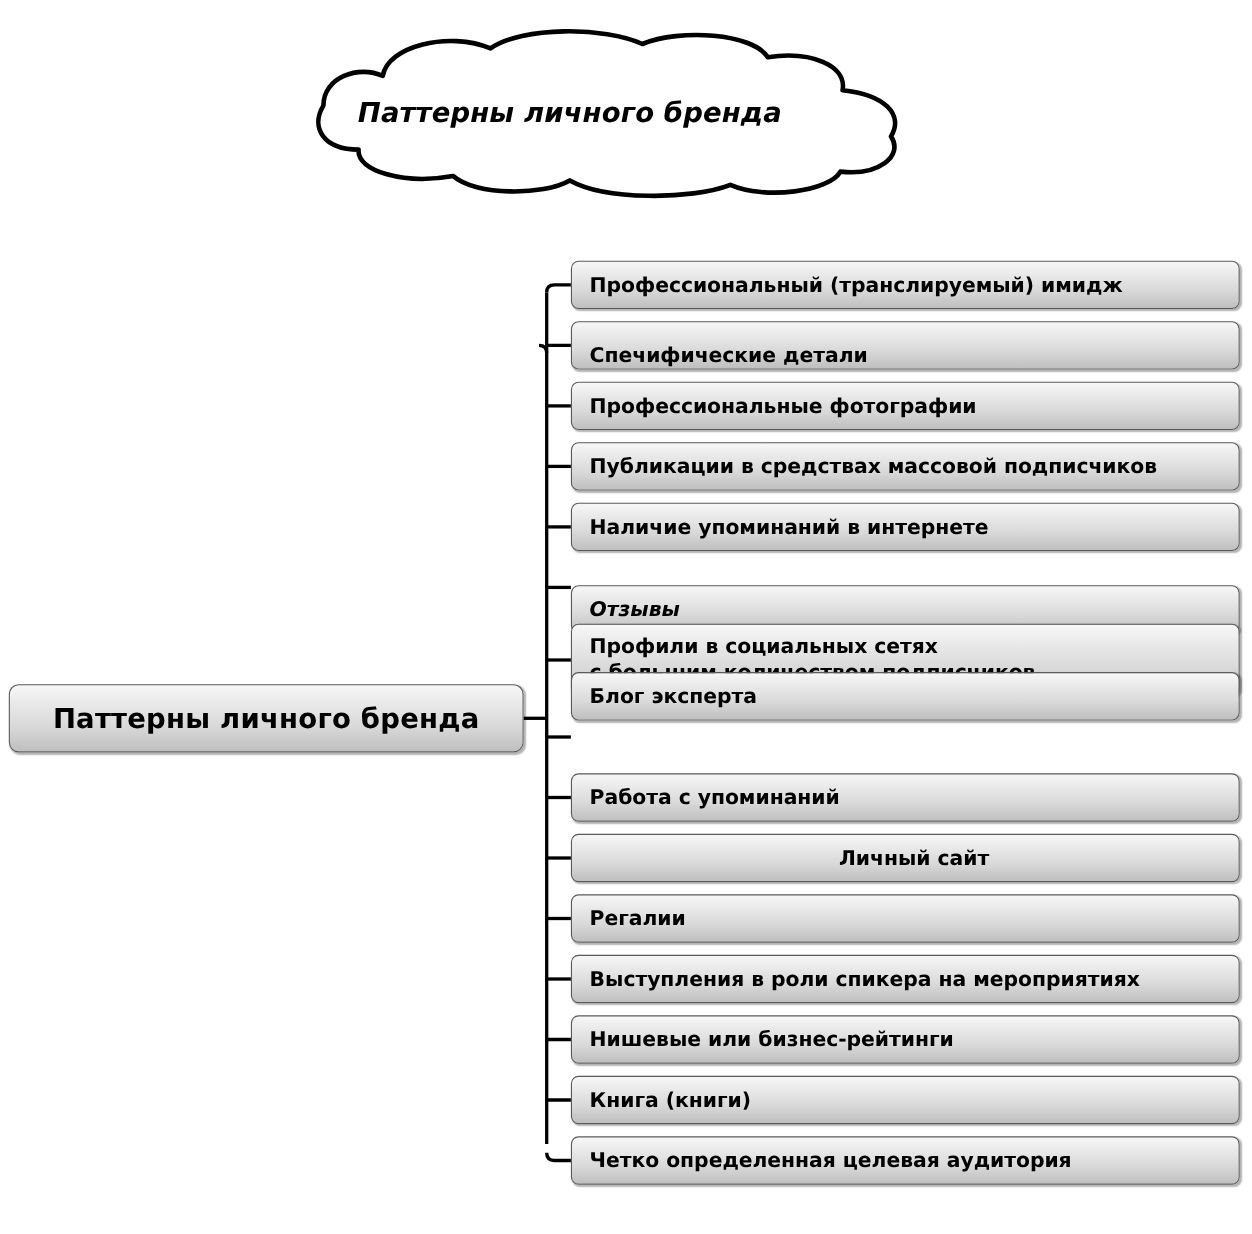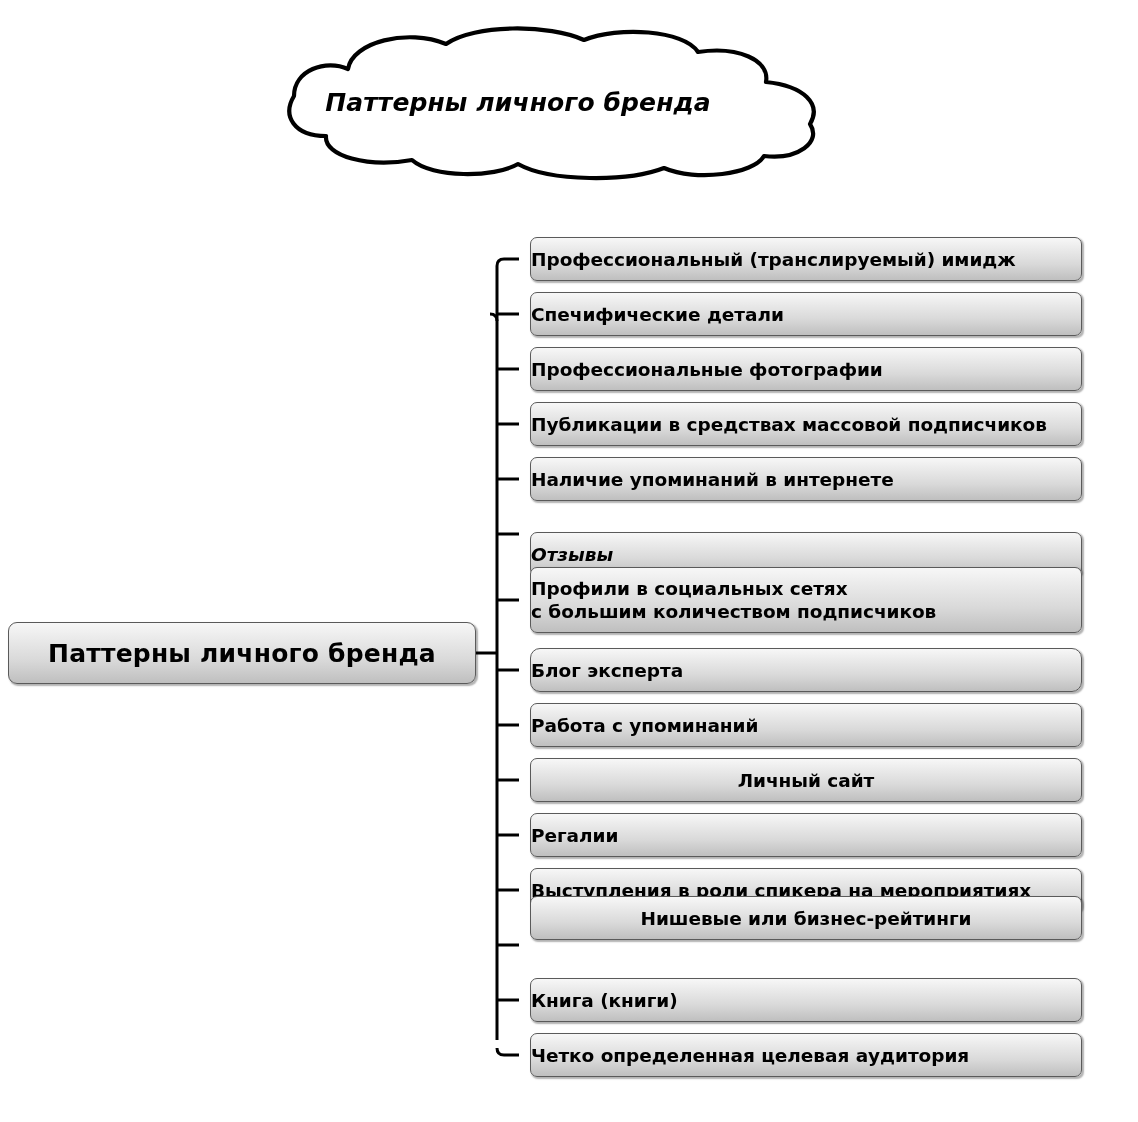--- a/index.html
+++ b/index.html
@@ -74,26 +74,26 @@
     width: 468px;
     height: 62px;
     border-radius: 9px;
     justify-content: center;
     font-size: 25px;
     letter-spacing: 0.2px;
   }
 
   .node-leaf {
     left: 519px;
-    width: 552px;
+    width: 608px;
     height: 44px;
+    padding-left: 16px;
     font-size: 18.5px;
     line-height: 23px;
     letter-spacing: -0.05px;
-    margin-left: 11px;
   }
   .node-leaf.tall {
     height: 66px;
   }
   .leaf-text {
     white-space: pre-line;
   }
 </style>
 </head>
 <body>
@@ -143,55 +143,55 @@
   </svg>
 
   <div class="node node-root">
     <span>Паттерны личного бренда</span>
   </div>
 
   <div id="leaf-container">
       <div class="node node-leaf" style="top: 237px; height: 44px;">
         <span class="leaf-text">Профессиональный (транслируемый) имидж</span>
       </div>
-      <div class="node node-leaf" style="top: 292px; height: 44px;">
+      <div class="node node-leaf" style="top: 292px; height: 44px; align-items: flex-end;">
         <span class="leaf-text">Спечифические детали</span>
       </div>
       <div class="node node-leaf" style="top: 347px; height: 44px;">
         <span class="leaf-text">Профессиональные фотографии</span>
       </div>
       <div class="node node-leaf" style="top: 402px; height: 44px;">
         <span class="leaf-text">Публикации в средствах массовой подписчиков</span>
       </div>
       <div class="node node-leaf" style="top: 457px; height: 44px;">
         <span class="leaf-text">Наличие упоминаний в интернете</span>
       </div>
       <div class="node node-leaf" style="top: 532px; height: 44px; font-style: italic;">
         <span class="leaf-text">Отзывы</span>
       </div>
       <div class="node node-leaf tall" style="top: 567px; height: 66px;">
         <span class="leaf-text">Профили в социальных сетях
 с большим количеством подписчиков</span>
       </div>
-      <div class="node node-leaf" style="top: 648px; height: 44px; border-radius: 10px;">
+      <div class="node node-leaf" style="top: 611px; height: 44px;">
         <span class="leaf-text">Блог эксперта</span>
       </div>
       <div class="node node-leaf" style="top: 703px; height: 44px;">
         <span class="leaf-text">Работа с упоминаний</span>
       </div>
       <div class="node node-leaf" style="top: 758px; height: 44px; justify-content: center;">
         <span class="leaf-text">Личный сайт</span>
       </div>
       <div class="node node-leaf" style="top: 813px; height: 44px;">
         <span class="leaf-text">Регалии</span>
       </div>
       <div class="node node-leaf" style="top: 868px; height: 44px; text-align: center;">
         <span class="leaf-text">Выступления в роли спикера на мероприятиях</span>
       </div>
-      <div class="node node-leaf" style="top: 896px; height: 44px; justify-content: center;">
+      <div class="node node-leaf" style="top: 923px; height: 44px;">
         <span class="leaf-text">Нишевые или бизнес-рейтинги</span>
       </div>
       <div class="node node-leaf" style="top: 978px; height: 44px;">
         <span class="leaf-text">Книга (книги)</span>
       </div>
       <div class="node node-leaf" style="top: 1033px; height: 44px;">
         <span class="leaf-text">Четко определенная целевая аудитория</span>
       </div>
     </div>
 

